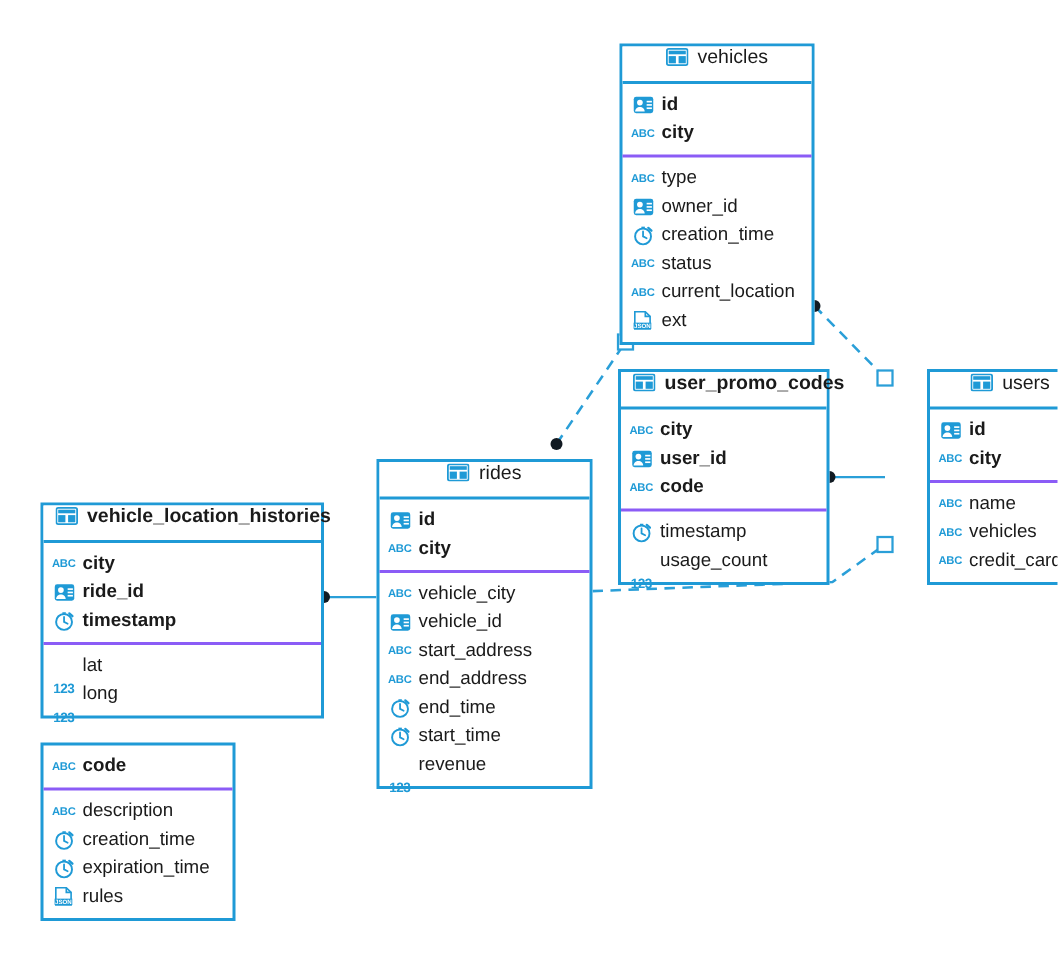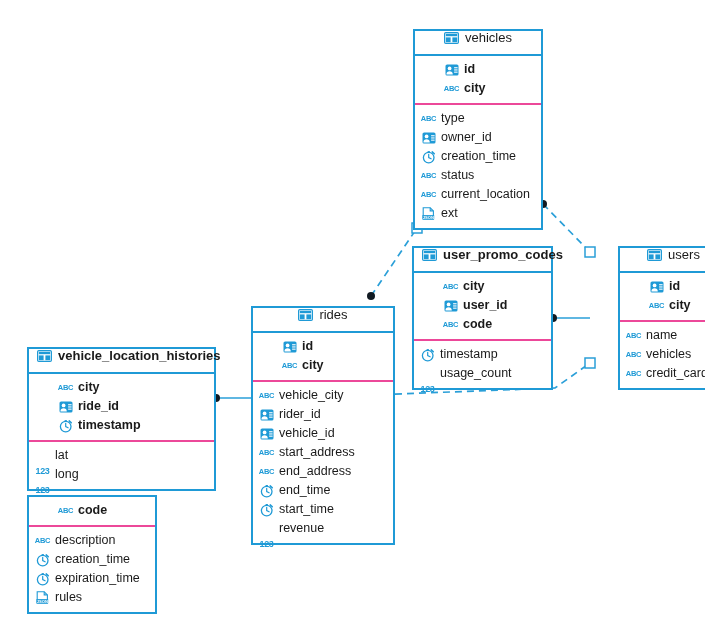--- a/index.html
+++ b/index.html
@@ -35,22 +35,21 @@
   .tbl-title{
     font-size:13px;
     color:#1a1a1a;
     white-space:nowrap;
     line-height:1;
   }
   .tbl-section{
     padding:4px 0 5px 0;
   }
   .tbl-section.pk{
-    border-bottom:2px solid #ec4899;
-    padding-left:23px;
+    border-bottom:2px solid #8b5cf6;
   }
   .field-row{
     display:flex;
     align-items:center;
     gap:5px;
     height:19px;
     padding:0 6px;
     box-sizing:border-box;
     white-space:nowrap;
   }
@@ -362,33 +361,20 @@
             <span class="ficon">
               <svg width="14" height="12" viewBox="0 0 14 12">
                 <rect x="0.5" y="0.5" width="13" height="11" rx="1.6" fill="#1f9ad6"></rect>
                 <circle cx="4.6" cy="4.4" r="1.9" fill="#fff"></circle>
                 <path d="M1.4 10.4c0-1.9 1.45-3.1 3.2-3.1s3.2 1.2 3.2 3.1z" fill="#fff"></path>
                 <rect x="9.1" y="3.2" width="3.5" height="1.1" fill="#fff"></rect>
                 <rect x="9.1" y="5.4" width="3.5" height="1.1" fill="#fff"></rect>
                 <rect x="9.1" y="7.6" width="3.5" height="1.1" fill="#fff"></rect>
               </svg>
             </span>
-            <span class="field-label">rider_id</span>
-          </div>
-          <div class="field-row">
-            <span class="ficon">
-              <svg width="14" height="12" viewBox="0 0 14 12">
-                <rect x="0.5" y="0.5" width="13" height="11" rx="1.6" fill="#1f9ad6"></rect>
-                <circle cx="4.6" cy="4.4" r="1.9" fill="#fff"></circle>
-                <path d="M1.4 10.4c0-1.9 1.45-3.1 3.2-3.1s3.2 1.2 3.2 3.1z" fill="#fff"></path>
-                <rect x="9.1" y="3.2" width="3.5" height="1.1" fill="#fff"></rect>
-                <rect x="9.1" y="5.4" width="3.5" height="1.1" fill="#fff"></rect>
-                <rect x="9.1" y="7.6" width="3.5" height="1.1" fill="#fff"></rect>
-              </svg>
-            </span>
             <span class="field-label">vehicle_id</span>
           </div>
           <div class="field-row">
             <span class="ficon">
               <span class="abc-txt">ABC</span>
             </span>
             <span class="field-label">start_address</span>
           </div>
           <div class="field-row">
             <span class="ficon">
@@ -419,21 +405,21 @@
             <span class="field-label">start_time</span>
           </div>
           <div class="field-row">
             <span class="ficon">
               <span class="num-txt">123</span>
             </span>
             <span class="field-label">revenue</span>
           </div>
         </div>
       </div>
-      <div class="table-node" style="left: 27px; top: 347px; width: 189px;">
+      <div class="table-node" style="left: 27px; top: 335px; width: 189px;">
         <div class="tbl-header left">
           <span class="ficon">
             <svg width="15" height="12" viewBox="0 0 15 12">
               <rect x="0.6" y="0.6" width="13.8" height="10.8" rx="1.2" fill="none" stroke="#1f9ad6" stroke-width="1.2"></rect>
               <rect x="1.8" y="1.8" width="11.4" height="2.4" fill="#1f9ad6"></rect>
               <rect x="1.8" y="5.4" width="4.8" height="4.8" fill="#1f9ad6"></rect>
               <rect x="8.4" y="5.4" width="4.8" height="4.8" fill="#1f9ad6"></rect>
             </svg>
           </span>
           <span class="tbl-title">vehicle_location_histories</span>

